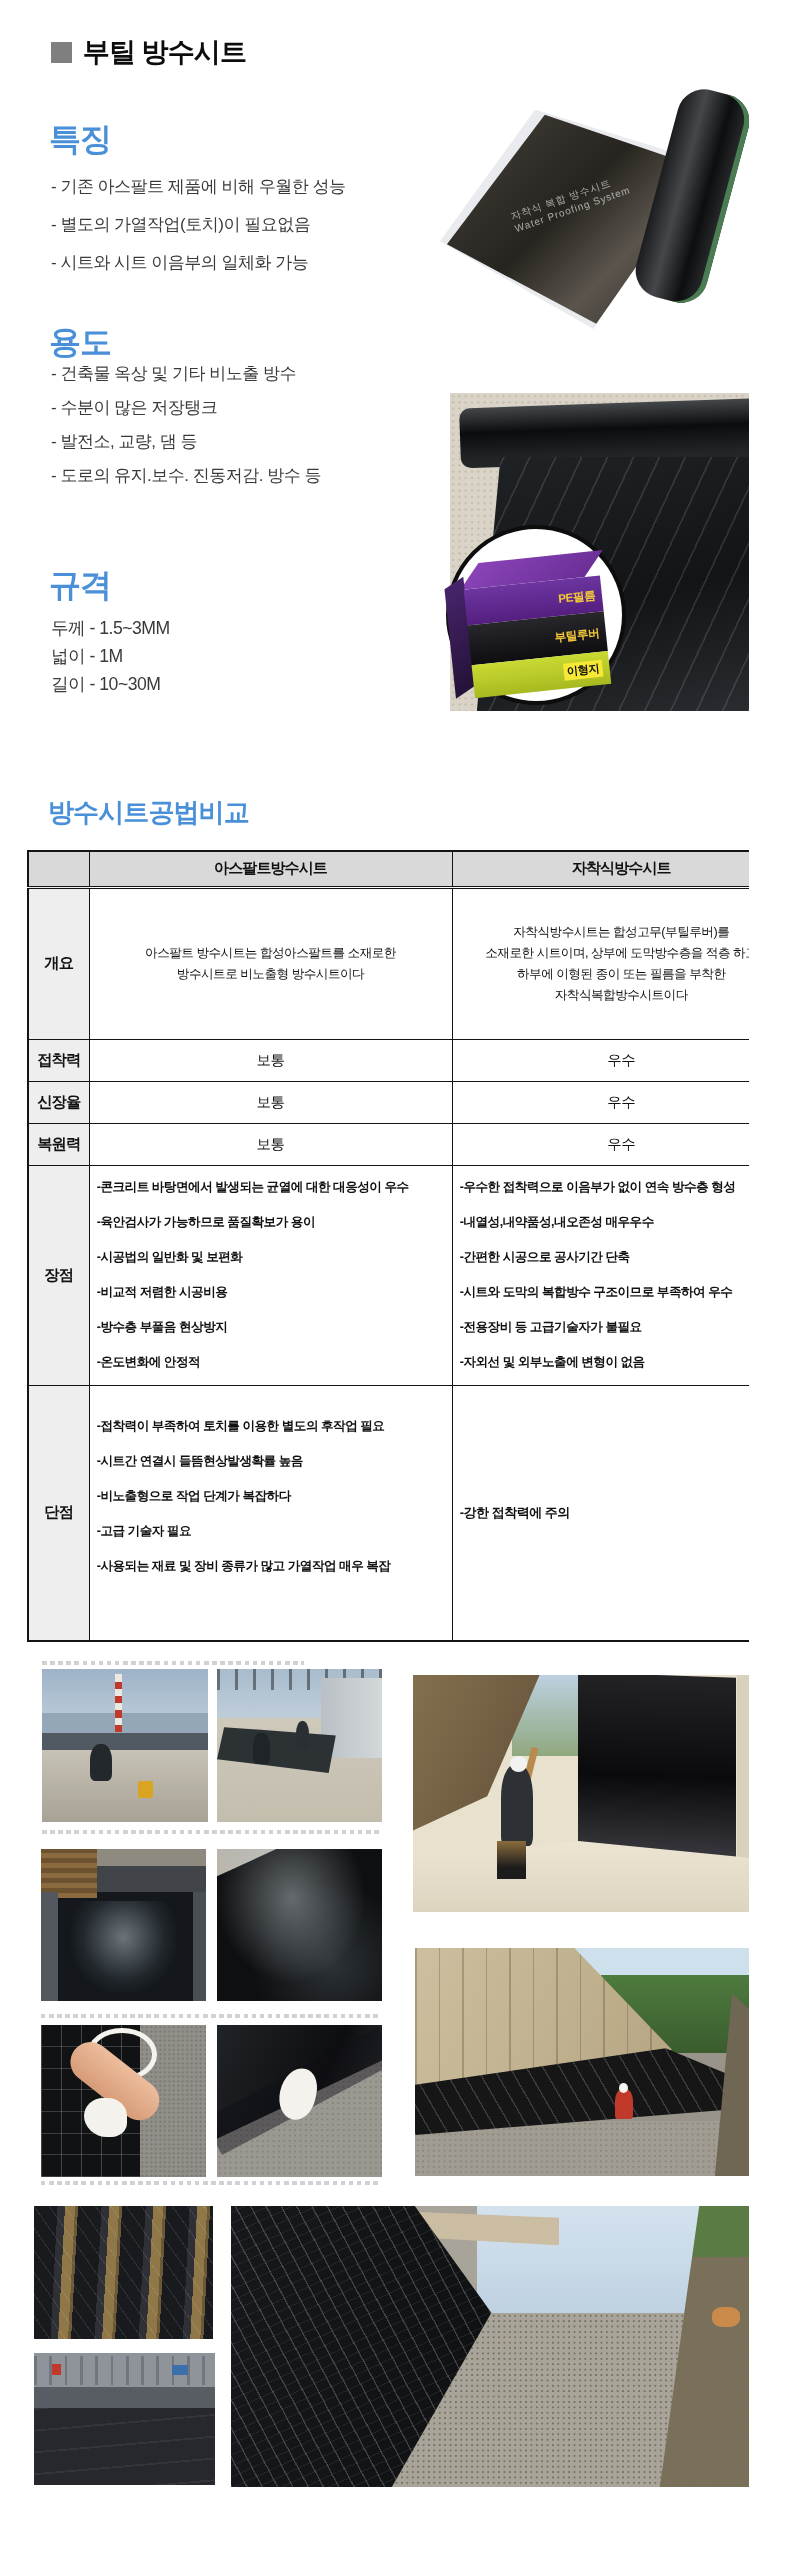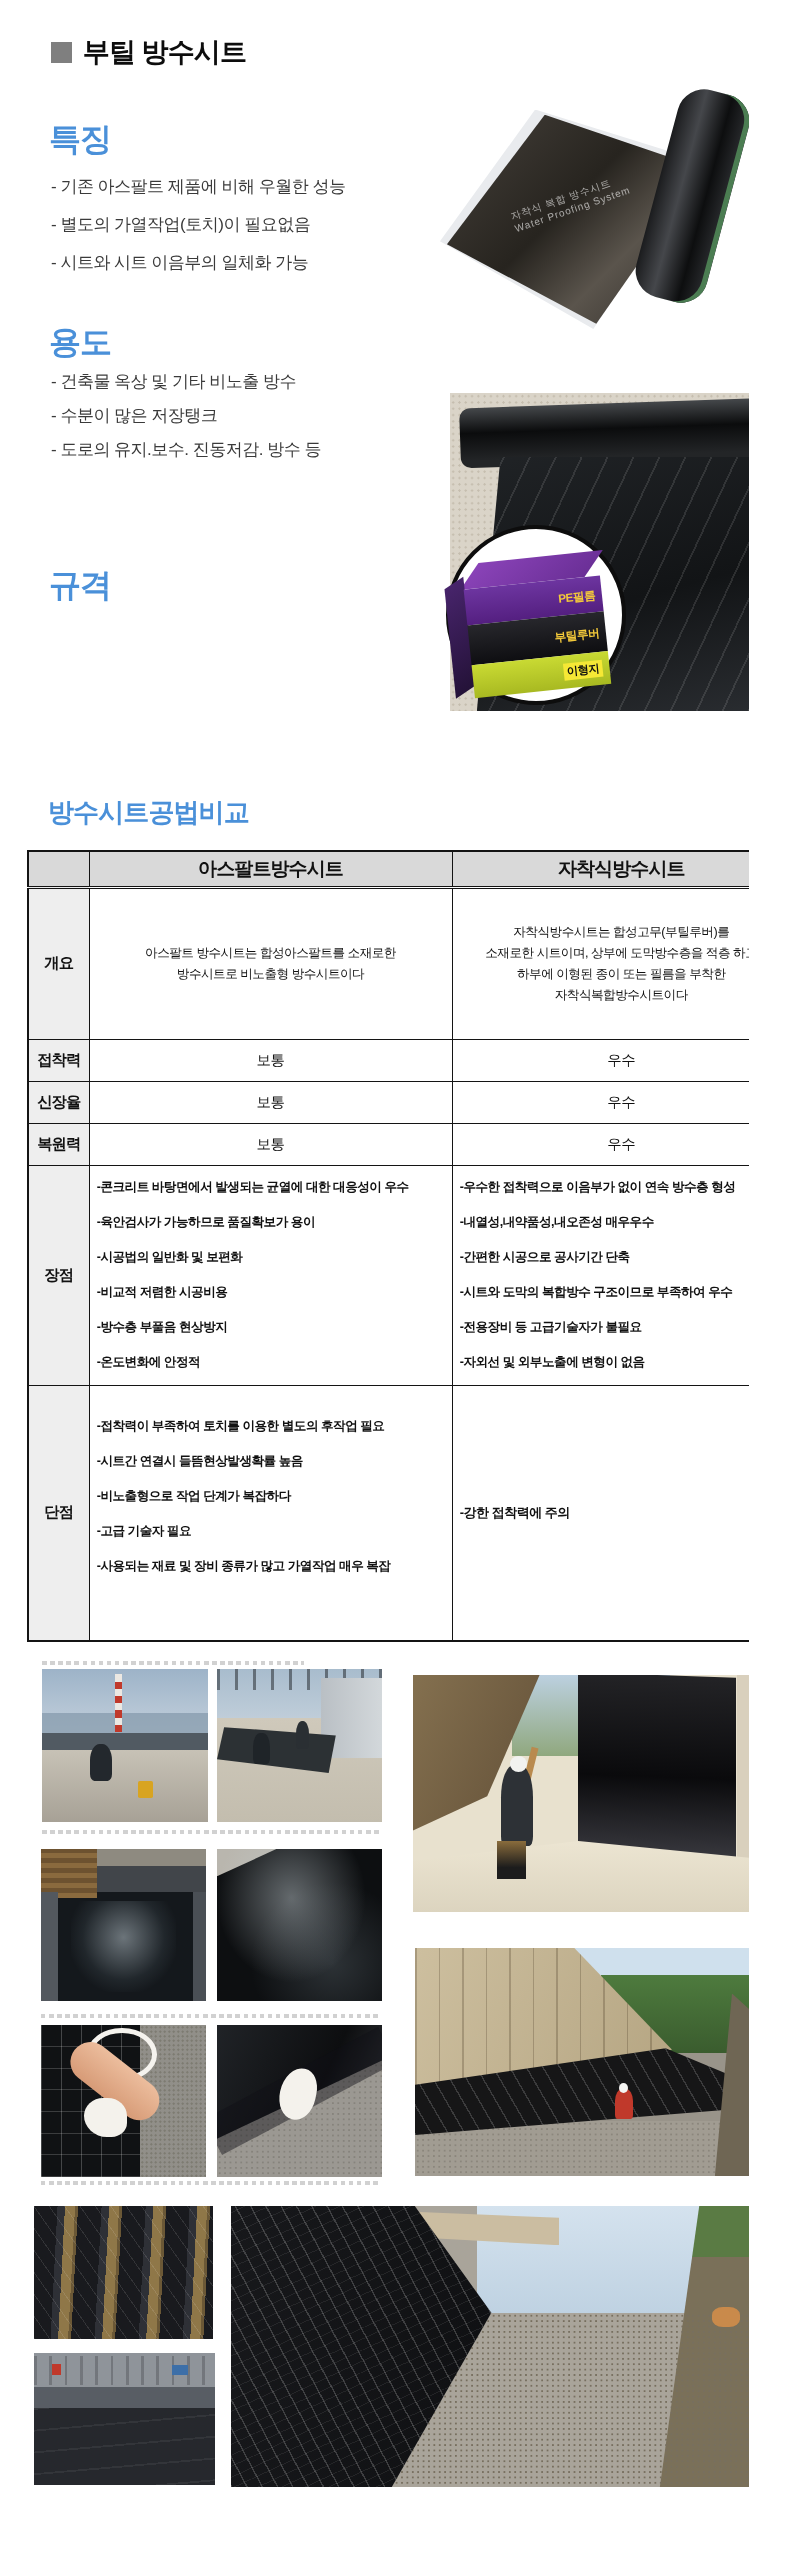--- a/index.html
+++ b/index.html
@@ -12,21 +12,21 @@
   .h-blue{position:absolute;left:49px;font-size:32px;line-height:32.5px;font-weight:800;color:#4a90d9;letter-spacing:-0.9px;}
   .h-blue.small{font-size:26px;line-height:29px;}
   .bullets{position:absolute;left:51px;font-size:17px;color:#3a3a3a;letter-spacing:-0.5px;}
   .bullets div{line-height:38px;white-space:nowrap;}
   .bullets.tight div{line-height:34px;}
   .bullets.specs div{line-height:28px;font-size:17.6px;}
   
   table.cmp{position:absolute;left:27px;top:850px;width:763px;border-collapse:collapse;table-layout:fixed;
             border:2.7px solid #141414;}
   table.cmp td{border:1.8px solid #141414;box-sizing:border-box;color:#111;}
-  tr.hdr td{background:#d9d9d9;height:36px;font-size:19px;font-weight:bold;text-align:center;
+  tr.hdr td{background:#d9d9d9;height:36px;font-size:15px;font-weight:bold;text-align:center;
             border-bottom:3.6px double #141414;letter-spacing:-0.9px;}
   td.diag{background:
       linear-gradient(to bottom right,rgba(0,0,0,0) calc(50% - 0.9px),#555 calc(50% - 0.9px),#555 calc(50% + 0.9px),rgba(0,0,0,0) calc(50% + 0.9px)),#d9d9d9;}
   td.lbl{background:#eeeeee;font-weight:bold;font-size:15.3px;text-align:center;letter-spacing:-0.9px;}
   td.ov{font-size:12.6px;line-height:21px;text-align:center;vertical-align:middle;letter-spacing:-0.5px;}
   td.rate{font-size:14.4px;text-align:center;letter-spacing:-0.5px;}
   td.plist{vertical-align:top;padding:4.5px 1.8px 0 7.2px;}
   td.plist div{line-height:35px;font-size:12.6px;font-weight:600;letter-spacing:-0.5px;white-space:nowrap;}
   td.plist.pad{padding-top:23.5px;}
   td.conR{vertical-align:middle;padding-left:7.2px;font-size:13px;font-weight:600;letter-spacing:-0.5px;}
@@ -189,23 +189,24 @@
     <div class="ly p1-text">
       <div>자착식 복합 방수시트</div>
       <div>Water Proofing System</div>
     </div>
     <div class="ly p1-roll">
       <div class="ly p1-cap"></div>
     </div>
   </div>
 
   <div class="h-blue" style="top:326px">용도</div>
-  <div class="bullets tight" style="top:365px">
+  <div class="bullets tight" style="top:357px">
     <div>- 건축물 옥상 및 기타 비노출 방수</div>
     <div>- 수분이 많은 저장탱크</div>
+    <div>- 발전소, 교량, 댐 등</div>
     <div>- 도로의 유지.보수. 진동저감. 방수 등</div>
   </div>
 
   <div class="photo p2" style="left:450px;top:393px;width:336px;height:318px;">
     <div class="ly p2-roll"></div>
     <div class="ly p2-sheet">
       <div class="ly p2-sheet-tx"></div>
     </div>
     <div class="ly p2-strip"></div>
   </div>
@@ -221,20 +222,25 @@
       <div class="lyr lyr2">
           <span>부틸루버</span>
         </div>
       <div class="lyr lyr3">
           <span>이형지</span>
         </div>
     </div>
   </div>
 
   <div class="h-blue" style="top:569px">규격</div>
+  <div class="bullets specs" style="top:614px">
+    <div>두께 - 1.5~3MM</div>
+    <div>넓이 - 1M</div>
+    <div>길이 - 10~30M</div>
+  </div>
 
   <div class="h-blue small" style="left:48px;top:798px">방수시트공법비교</div>
 
   <table class="cmp">
     <colgroup>
         <col style="width:61px">
         <col style="width:363px">
         <col style="width:339px">
       </colgroup>
     <tbody>

